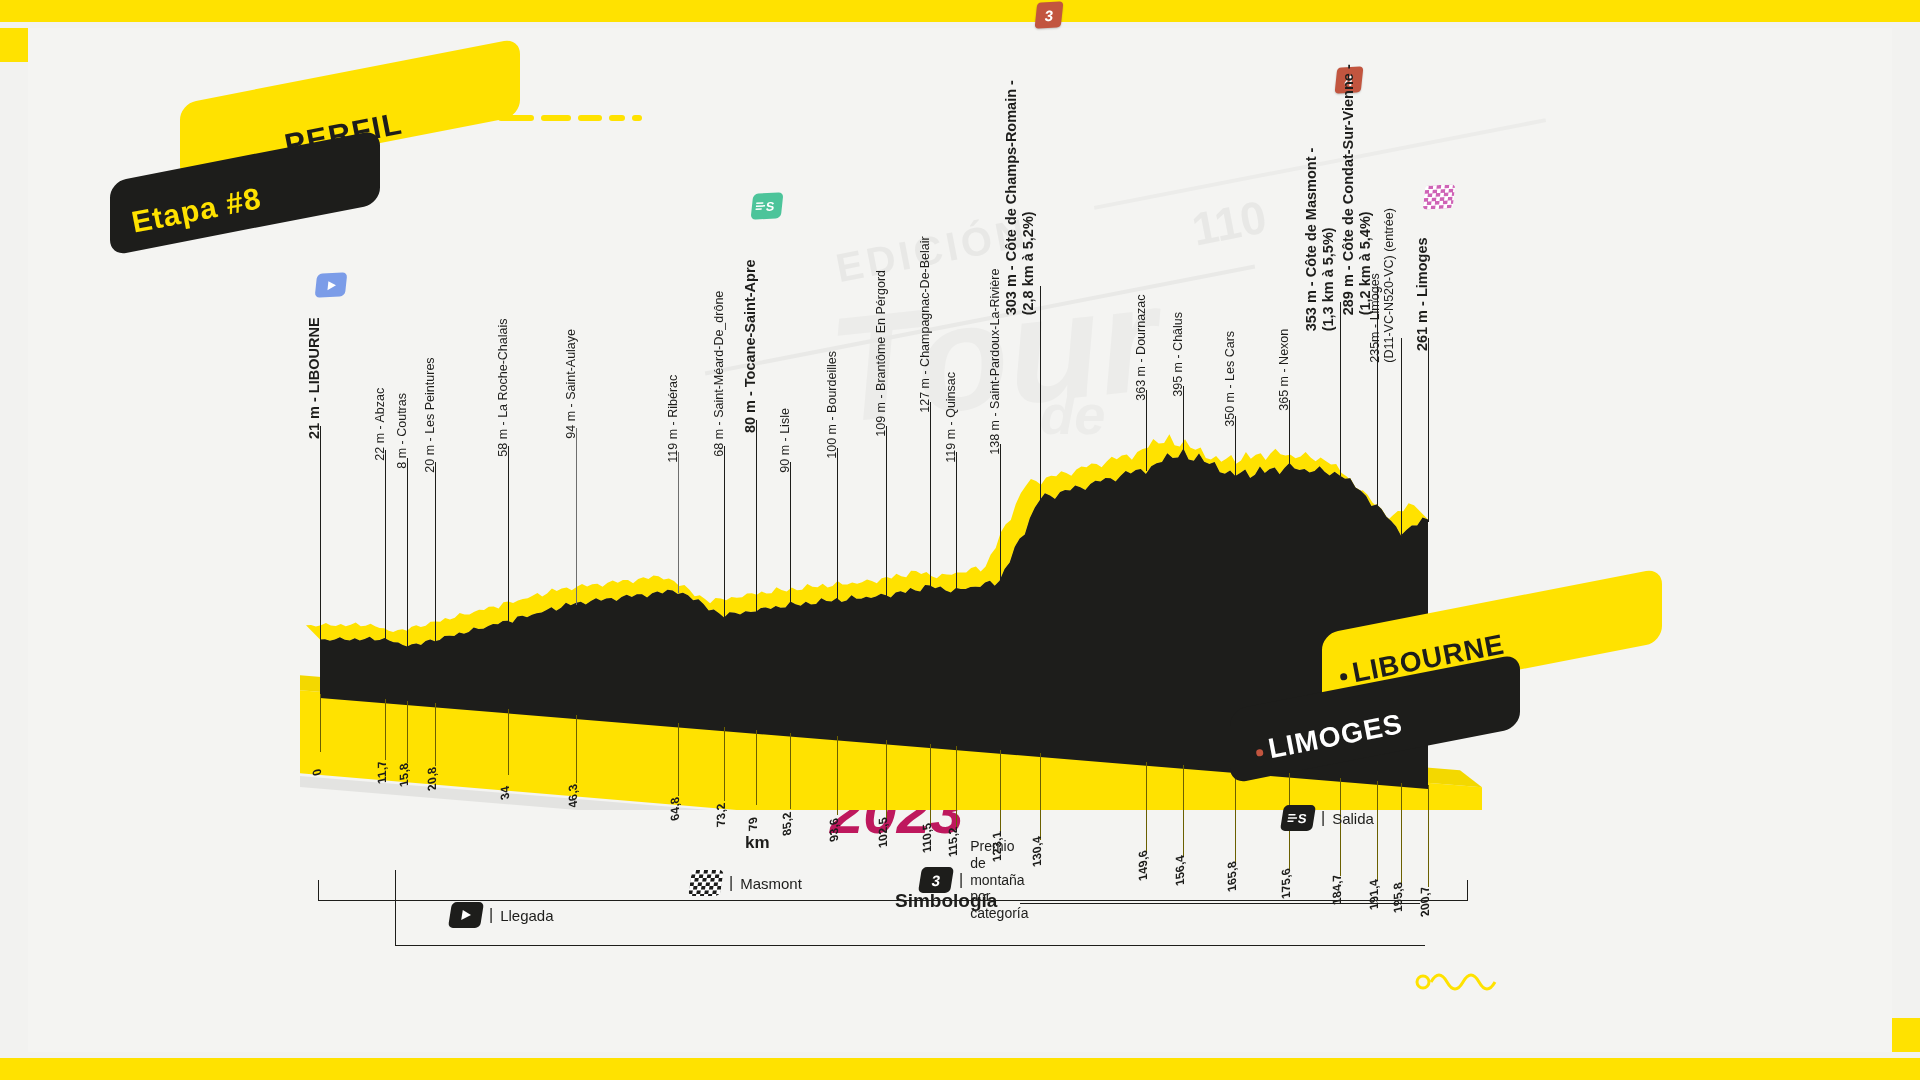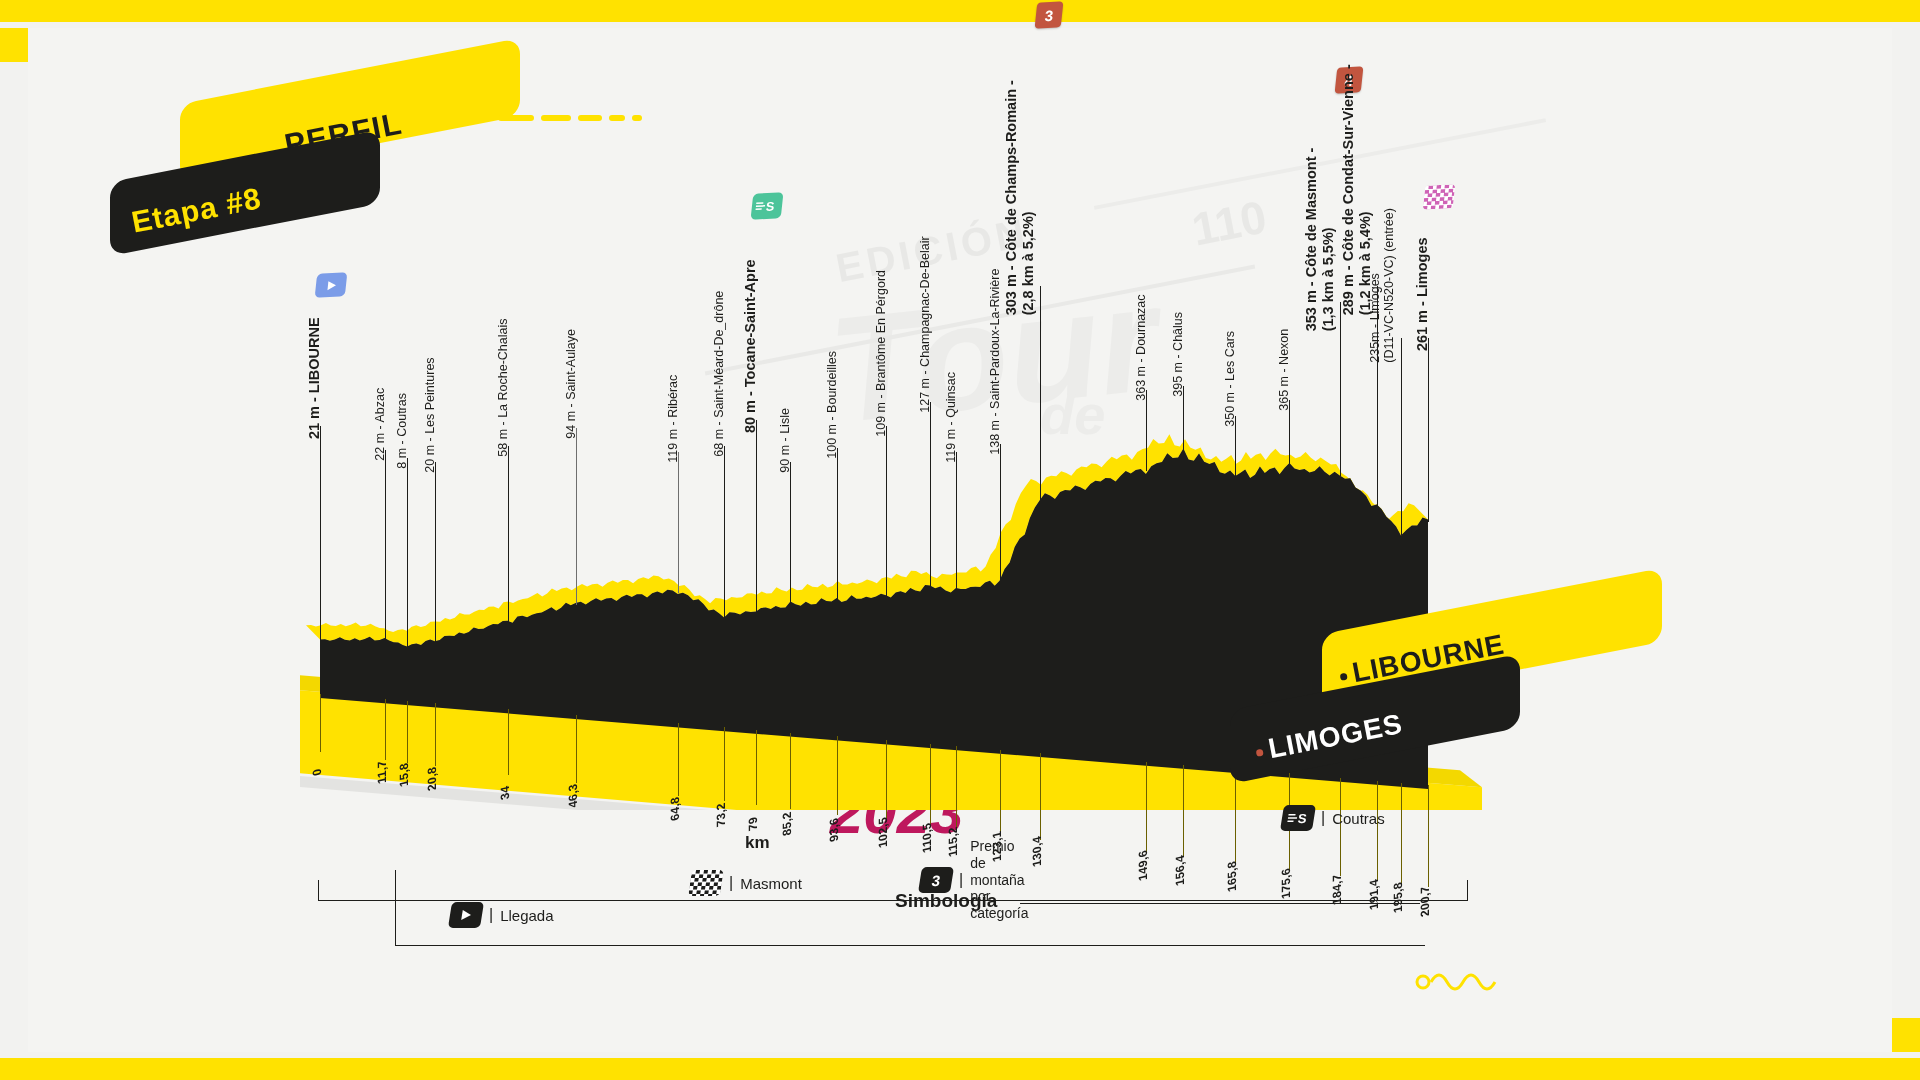--- a/index.html
+++ b/index.html
@@ -404,21 +404,21 @@
   <div class="legend-item" style="top:805px;left:1282px;">
     <div class="ico spr">
       <svg width="22" height="16" viewBox="0 0 22 16">
         <rect x="1" y="4" width="7" height="1.6" fill="#fff"></rect>
         <rect x="1" y="7.2" width="9" height="1.6" fill="#fff"></rect>
         <rect x="1" y="10.4" width="6" height="1.6" fill="#fff"></rect>
         <text x="11" y="13" font-size="13" font-weight="bold" fill="#fff" font-family="Liberation Sans, sans-serif">S</text>
       </svg>
     </div>
     <span class="legend-sep">|</span>
-    <span class="legend-txt">Coutras</span>
+    <span class="legend-txt">Salida</span>
   </div>
 
   <div class="simbologia" style="top:890px;left:895px;">Simbología</div>
   <div class="sim-line" style="top:903px;left:1020px;width:400px;"></div>
   <div class="sim-line" style="top:945px;left:395px;width:1030px;"></div>
   <div class="sim-line" style="top:870px;left:395px;width:1px;height:76px;background:#1d1d1b;"></div>
 </div>
 
 <div class="city-wrap">
   <div class="city-yellow"></div>

